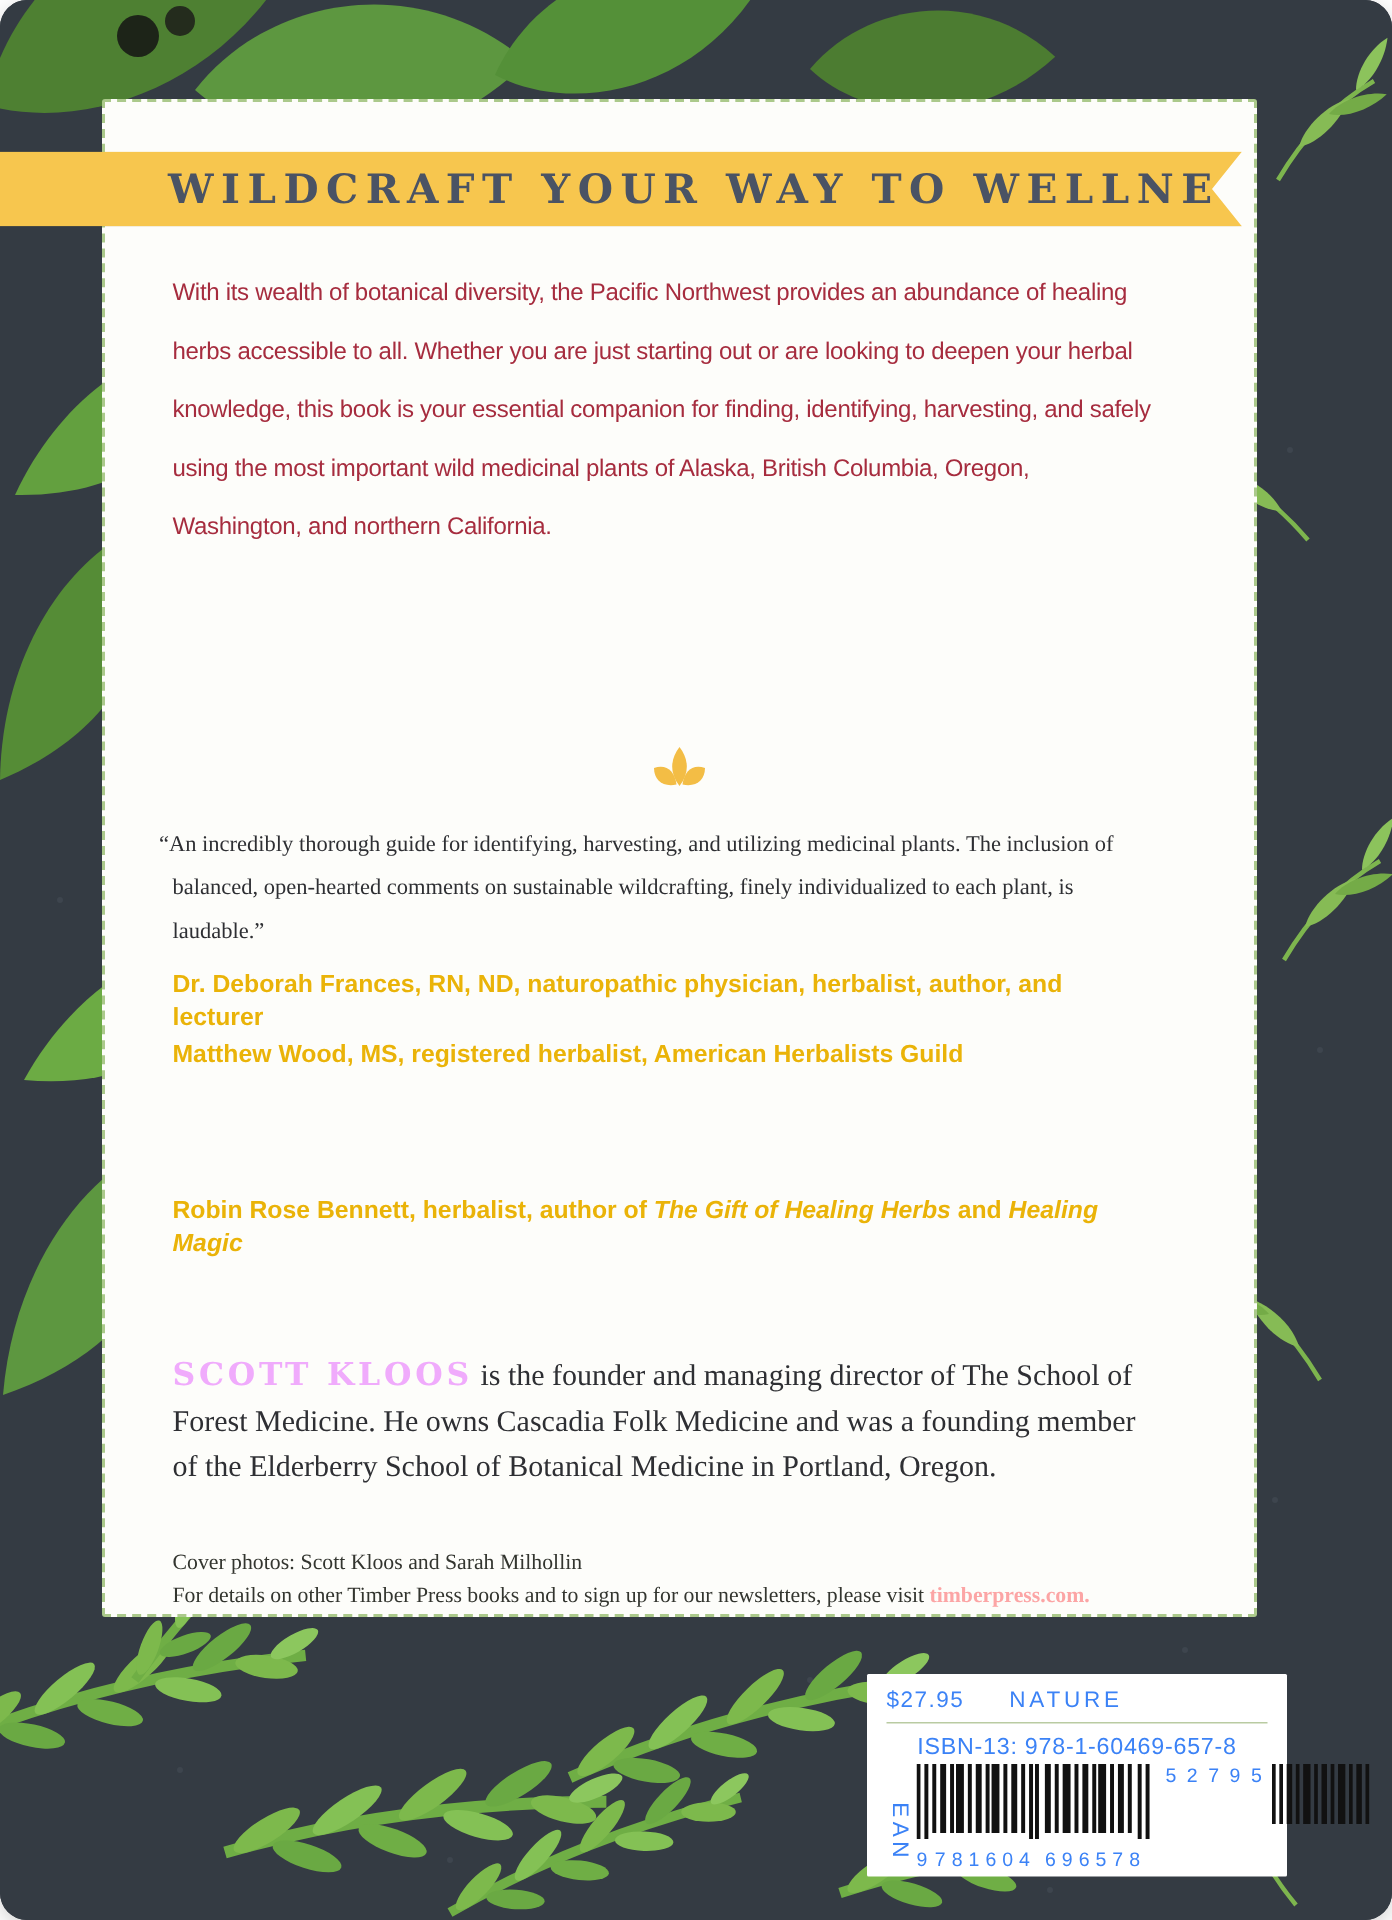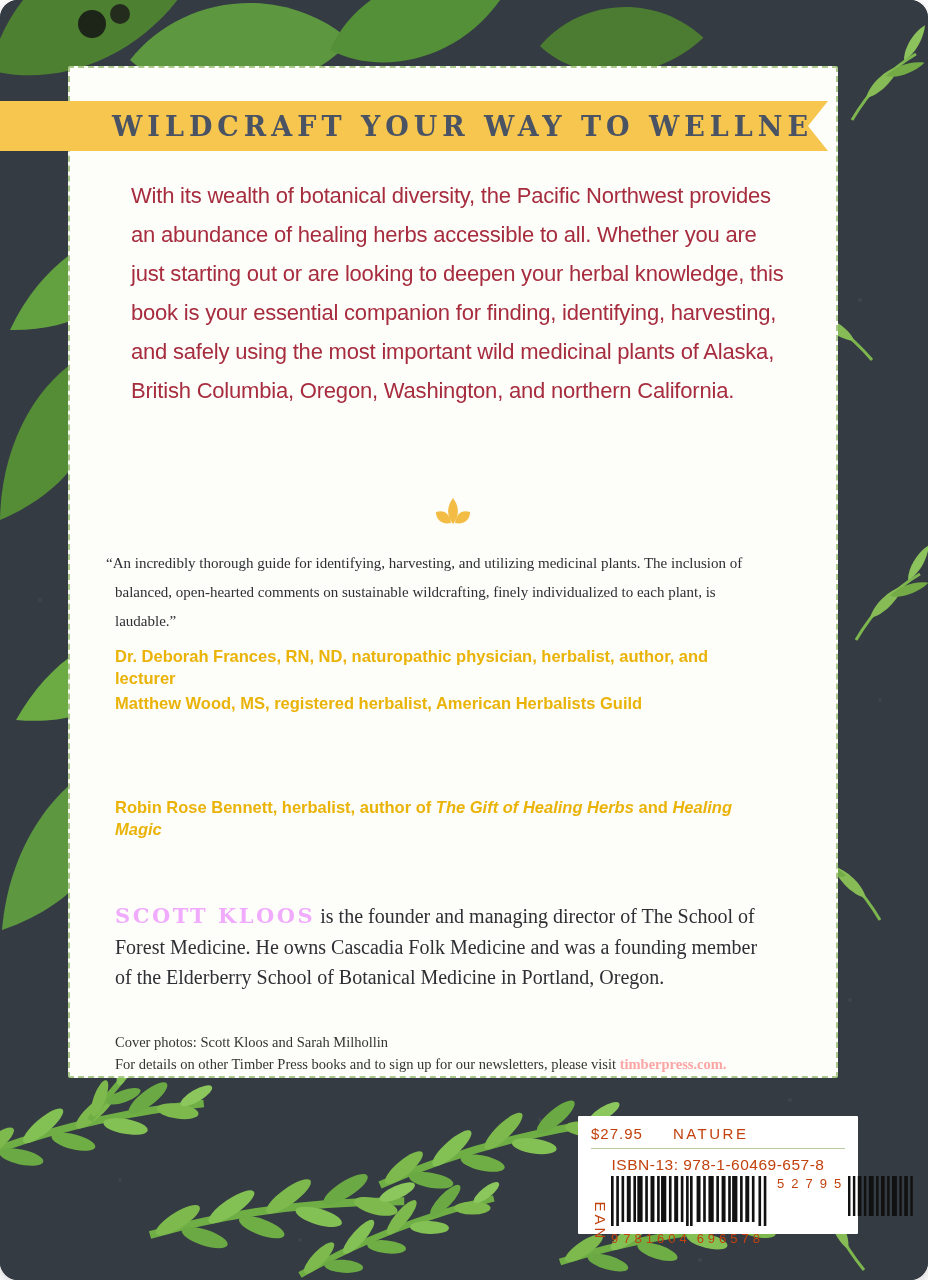--- a/index.html
+++ b/index.html
@@ -17,43 +17,43 @@
   
   .banner { position:absolute; left:0; top:101px; width:828px; height:50px;
             background:#f7c64e; display:flex; align-items:center; padding-left:112px;
             clip-path:polygon(0 0, 100% 0, calc(100% - 20px) 50%, 100% 100%, 0 100%);
             box-shadow:0 2px 4px rgba(0,0,0,.18); z-index:4; }
   .banner-text { font-family:"DejaVu Serif", serif; font-weight:700; font-size:27px;
                  letter-spacing:5px; color:#4a5364; white-space:nowrap; }
 
   .section { position:absolute; left:115px; width:655px; z-index:3; }
 
-  .intro { top:176px; font-family:"Liberation Sans", sans-serif; font-size:22px;
-           line-height:39px; color:#a62c3e; letter-spacing:-0.2px;margin-left:16px; }
+  .intro { top:176px; font-family:"Liberation Sans", sans-serif; font-size:16px;
+           line-height:39px; color:#a62c3e; letter-spacing:-0.2px; }
 
   .ornament { position:absolute; left:68px; top:497px; width:770px; display:flex;
               justify-content:center; z-index:3; }
 
   .quote-text { font-size:15px; line-height:29px; color:#2e2f33; text-indent:-9px; }
   .attribution { margin-top:9px; font-family:Liberation Sans, sans-serif; font-weight:700;
                  font-size:16.5px; color:#eab308; line-height:22px; }
   .attribution em { font-style:italic; }
   .q1 { top:549px; } .q2 { top:683px; } .q3 { top:787px; }
 
   .bio { top:901px; font-size:20px; line-height:30.5px; color:#2e2f33; }
   .bio-name { color:#f0abfc; font-family:"DejaVu Serif", serif; font-weight:700;
               font-size:21px; letter-spacing:2.5px; }
 
   .credits { top:1031px; font-size:14.5px; line-height:22px; color:#33352f; }
   .pub-link { color:#fca5a5; font-weight:700; }
 
   
-  .barcode-panel { position:absolute; left:578px; top:1116px; width:280px; height:118px;
+  .barcode-panel { position:absolute; left:578px; top:1116px; width:280px; height:135px;
                    background:#fff; z-index:5; padding:9px 13px 6px 13px; border-radius:1px;
-                   font-family:"Liberation Sans", sans-serif; color:#c2410c; }
+                   font-family:"Liberation Sans", sans-serif; color:#3b82f6; }
   .price-row { display:flex; gap:30px; font-size:15px; letter-spacing:1px;
                padding-bottom:6px; border-bottom:1px solid #b9cba2; }
   .category { letter-spacing:2.5px; }
   .isbn-row { margin-top:7px; text-align:center; font-size:15.5px; letter-spacing:.5px; }
   .bars-row { display:flex; align-items:flex-start; margin-top:2px; }
   .ean-label { font-size:15px; letter-spacing:3px; transform:rotate(90deg) translate(8px,0);
                transform-origin:center; width:18px; margin-top:18px; }
   .main-code { margin-left:2px; }
   .digits-row { display:flex; font-size:13px; margin-top:1px; }
   .digit-first { margin-right:5px; }

